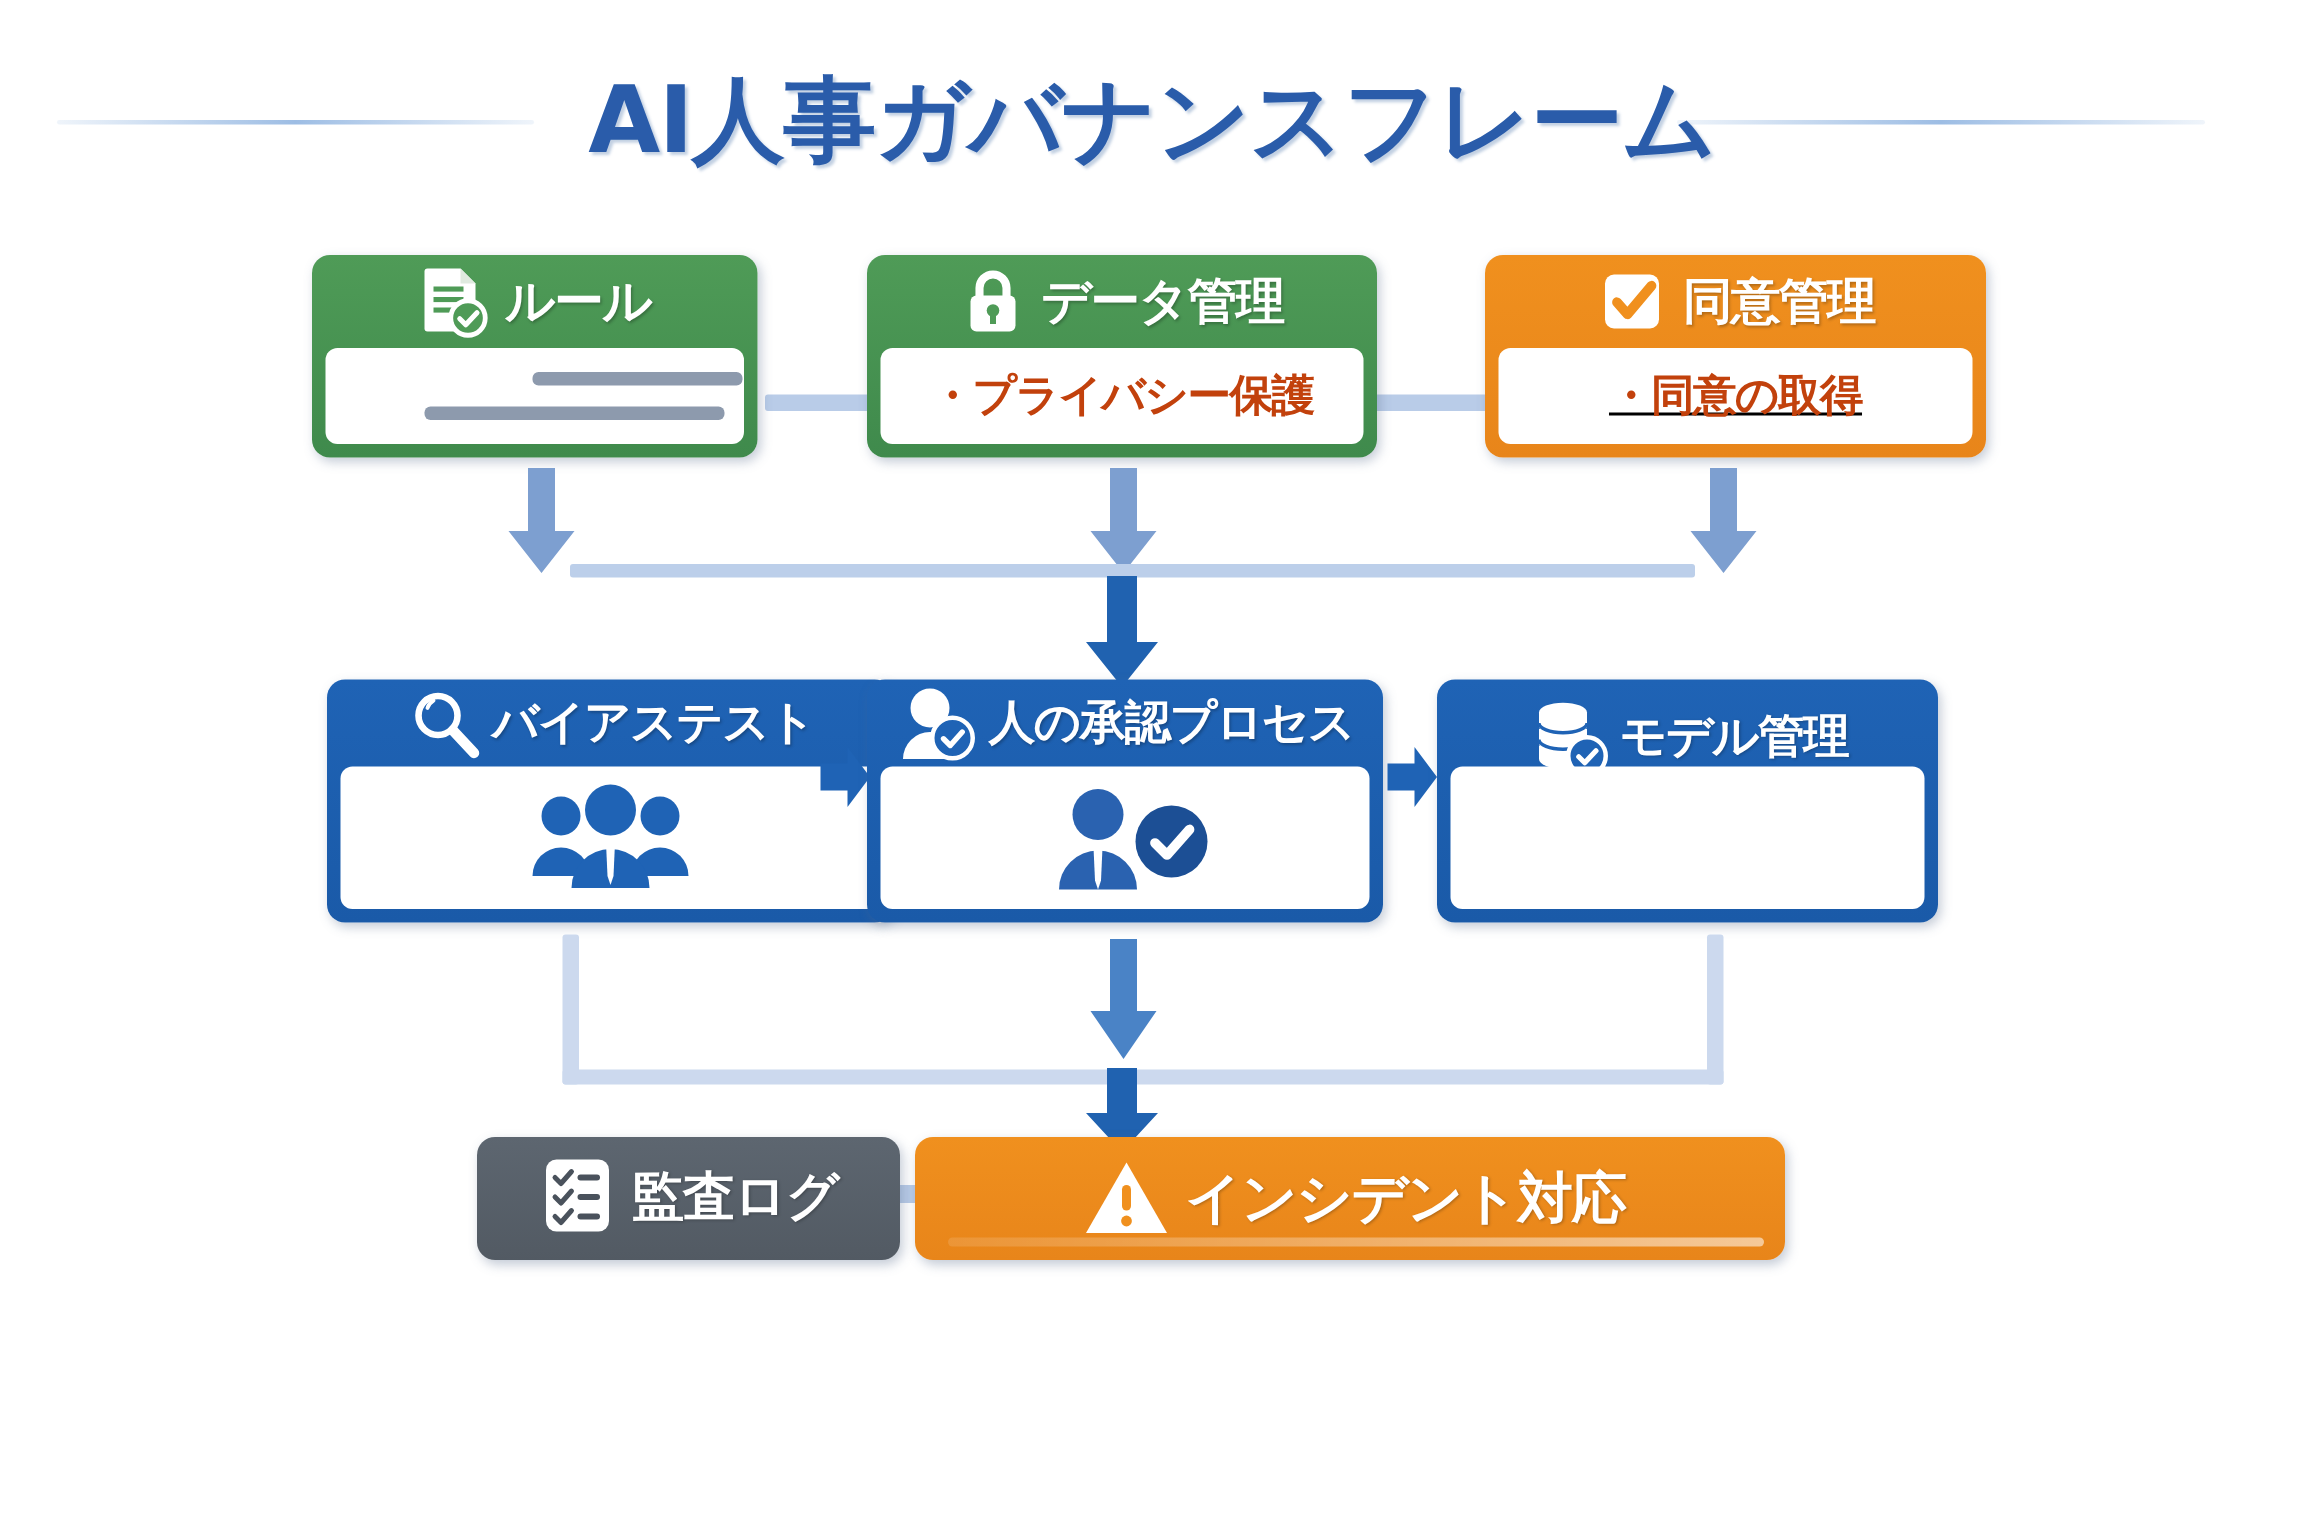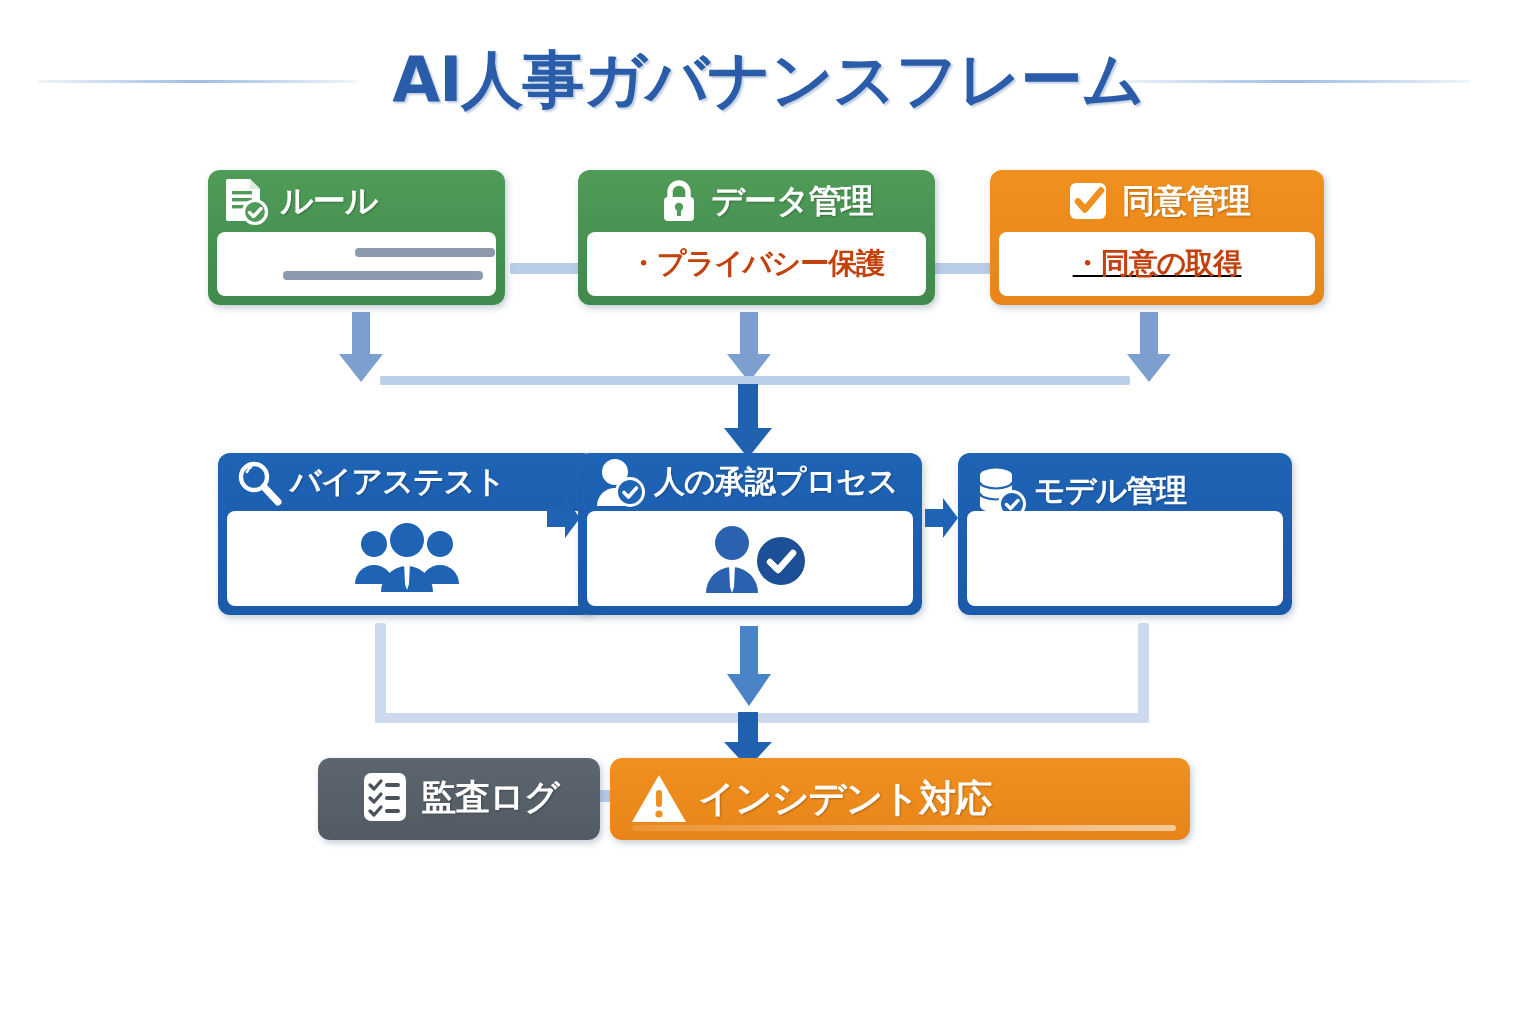--- a/index.html
+++ b/index.html
@@ -40,20 +40,21 @@
     border-radius:12px;
     box-shadow:2px 3px 7px rgba(90,110,140,.35);
     overflow:hidden;
   }
   .card .hdr{
     display:flex;align-items:center;
     gap:10px;
     height:62px;
     padding:0 14px 0 16px;
     box-sizing:border-box;
+    justify-content:center;
   }
   .card .hdr .label{
     color:#ffffff;
     font-size:33px;font-weight:bold;
     letter-spacing:-1px;
     white-space:nowrap;
     text-shadow:1px 1px 2px rgba(0,0,0,.25);
   }
   .card .body{
     position:absolute;
@@ -119,21 +120,21 @@
         </svg>
       </span>
       <span class="label">ルール</span>
     </div>
     <div class="body" style="top:62px;flex-direction:column;gap:14px;align-items:flex-start;padding:0 22px;">
       <div class="ph-bar" style="width:140px;margin-left:116px;"></div>
       <div class="ph-bar" style="width:200px;margin-left:44px;"></div>
     </div>
   </div>
 
-  <div class="card green" style="left:578px;top:170px;width:340px;height:135px;padding-left:17px;">
+  <div class="card green" style="left:578px;top:170px;width:340px;height:135px;">
     <div class="hdr" style="justify-content:center;gap:12px;">
       <span class="icon">
         <svg width="40" height="46" viewBox="0 0 40 46">
           <path d="M11 20 v-6 a9 9 0 0 1 18 0 v6" fill="none" stroke="#ffffff" stroke-width="5.4"></path>
           <rect x="5" y="19" width="30" height="24" rx="4" fill="#ffffff"></rect>
           <circle cx="20" cy="29" r="4.2" fill="#4f9b57"></circle>
           <rect x="18" y="30" width="4" height="8" fill="#4f9b57"></rect>
         </svg>
       </span>
       <span class="label">データ管理</span>

